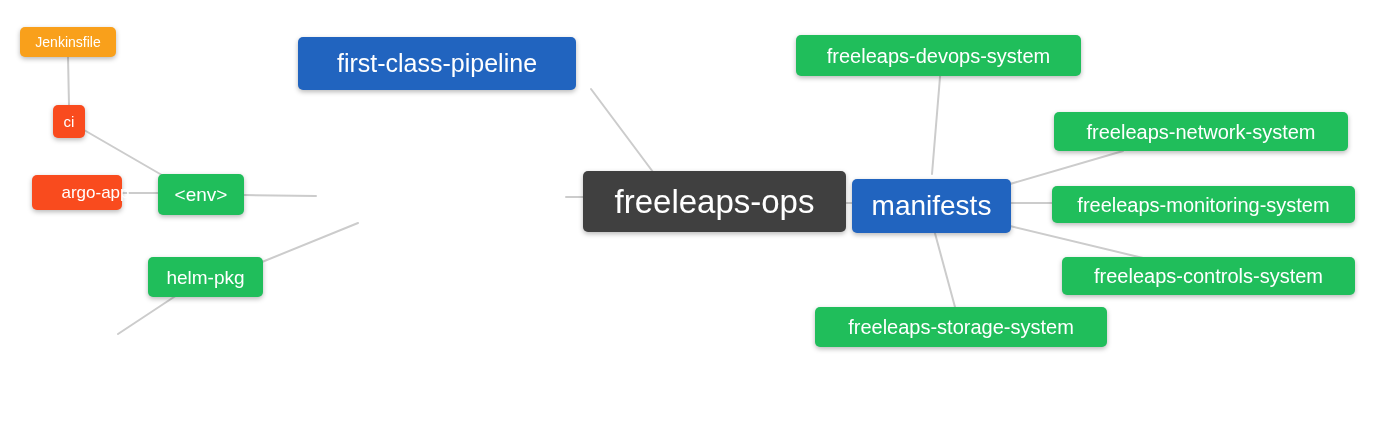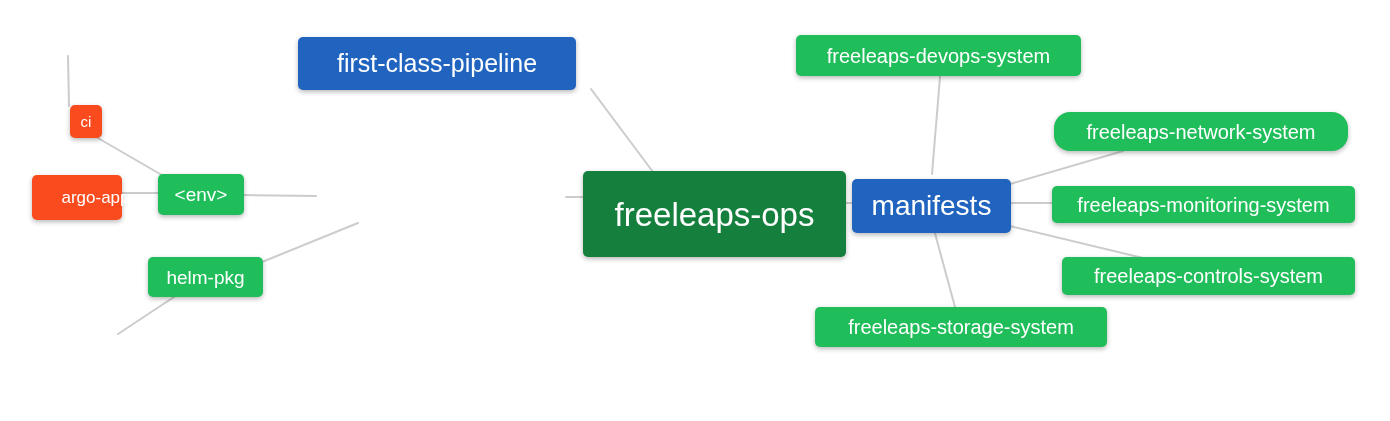--- a/index.html
+++ b/index.html
@@ -56,26 +56,27 @@
     <line x1="591" y1="89" x2="653" y2="172" style="stroke: rgb(204, 204, 204);"></line>
     <line x1="566" y1="197" x2="584" y2="197" style="stroke: rgb(204, 204, 204);"></line>
     <line x1="845" y1="203" x2="853" y2="203" style="stroke: rgb(204, 204, 204);"></line>
     <line x1="932" y1="174" x2="941" y2="65" style="stroke: rgb(204, 204, 204);"></line>
     <line x1="1010" y1="184" x2="1123" y2="151" style="stroke: rgb(204, 204, 204);"></line>
     <line x1="1010" y1="203" x2="1053" y2="203" style="stroke: rgb(204, 204, 204);"></line>
     <line x1="1010" y1="226" x2="1143" y2="258" style="stroke: rgb(204, 204, 204);"></line>
     <line x1="933" y1="226" x2="955" y2="307" style="stroke: rgb(204, 204, 204);"></line>
   </svg>
 
-  <div class="node" style="left: 53px; top: 105px; width: 32px; height: 33px; font-size: 15px; background-color: rgb(249, 75, 30); margin-left: 17px;">ci</div>
-  <div class="node" style="left: 32px; top: 175px; width: 90px; height: 45px; font-size: 17px; background-color: rgb(249, 75, 30); padding-left: 43px;">argo-app</div>
+  <div class="node" style="left: 20px; top: 27px; width: 96px; height: 30px; font-size: 14px; background-color: rgb(249, 160, 27);">Jenkinsfile</div>
+  <div class="node" style="left: 53px; top: 105px; width: 32px; height: 33px; font-size: 15px; background-color: rgb(249, 75, 30);">ci</div>
+  <div class="node" style="left: 32px; top: 175px; width: 90px; height: 35px; font-size: 17px; background-color: rgb(249, 75, 30); padding-left: 43px;">argo-app</div>
   <div class="node" style="left: 158px; top: 174px; width: 86px; height: 41px; font-size: 19px; background-color: rgb(32, 190, 91);">&lt;env&gt;</div>
   <div class="node" style="left: 148px; top: 257px; width: 115px; height: 40px; font-size: 19px; background-color: rgb(32, 190, 91);">helm-pkg</div>
   <div class="node" style="left: 298px; top: 37px; width: 278px; height: 53px; font-size: 25px; background-color: rgb(33, 100, 191);">first-class-pipeline</div>
-  <div class="node" style="left: 583px; top: 171px; width: 263px; height: 86px; font-size: 33px; background-color: #15803d;">freeleaps-ops</div>
+  <div class="node" style="left: 583px; top: 171px; width: 263px; height: 61px; font-size: 33px; background-color: #404040;">freeleaps-ops</div>
   <div class="node" style="left: 852px; top: 179px; width: 159px; height: 54px; font-size: 28px; background-color: rgb(33, 100, 191);">manifests</div>
   <div class="node" style="left: 796px; top: 23px; width: 285px; height: 41px; font-size: 20px; background-color: rgb(32, 190, 91); margin-top: 12px;">freeleaps-devops-system</div>
-  <div class="node" style="left: 1054px; top: 112px; width: 294px; height: 39px; font-size: 20px; background-color: rgb(32, 190, 91); border-radius: 16px;">freeleaps-network-system</div>
+  <div class="node" style="left: 1054px; top: 112px; width: 294px; height: 39px; font-size: 20px; background-color: rgb(32, 190, 91);">freeleaps-network-system</div>
   <div class="node" style="left: 1052px; top: 186px; width: 303px; height: 37px; font-size: 20px; background-color: rgb(32, 190, 91);">freeleaps-monitoring-system</div>
   <div class="node" style="left: 1062px; top: 257px; width: 293px; height: 38px; font-size: 20px; background-color: rgb(32, 190, 91);">freeleaps-controls-system</div>
   <div class="node" style="left: 815px; top: 307px; width: 292px; height: 40px; font-size: 20px; background-color: rgb(32, 190, 91);">freeleaps-storage-system</div>
 
 </div>
 
 </body></html>

